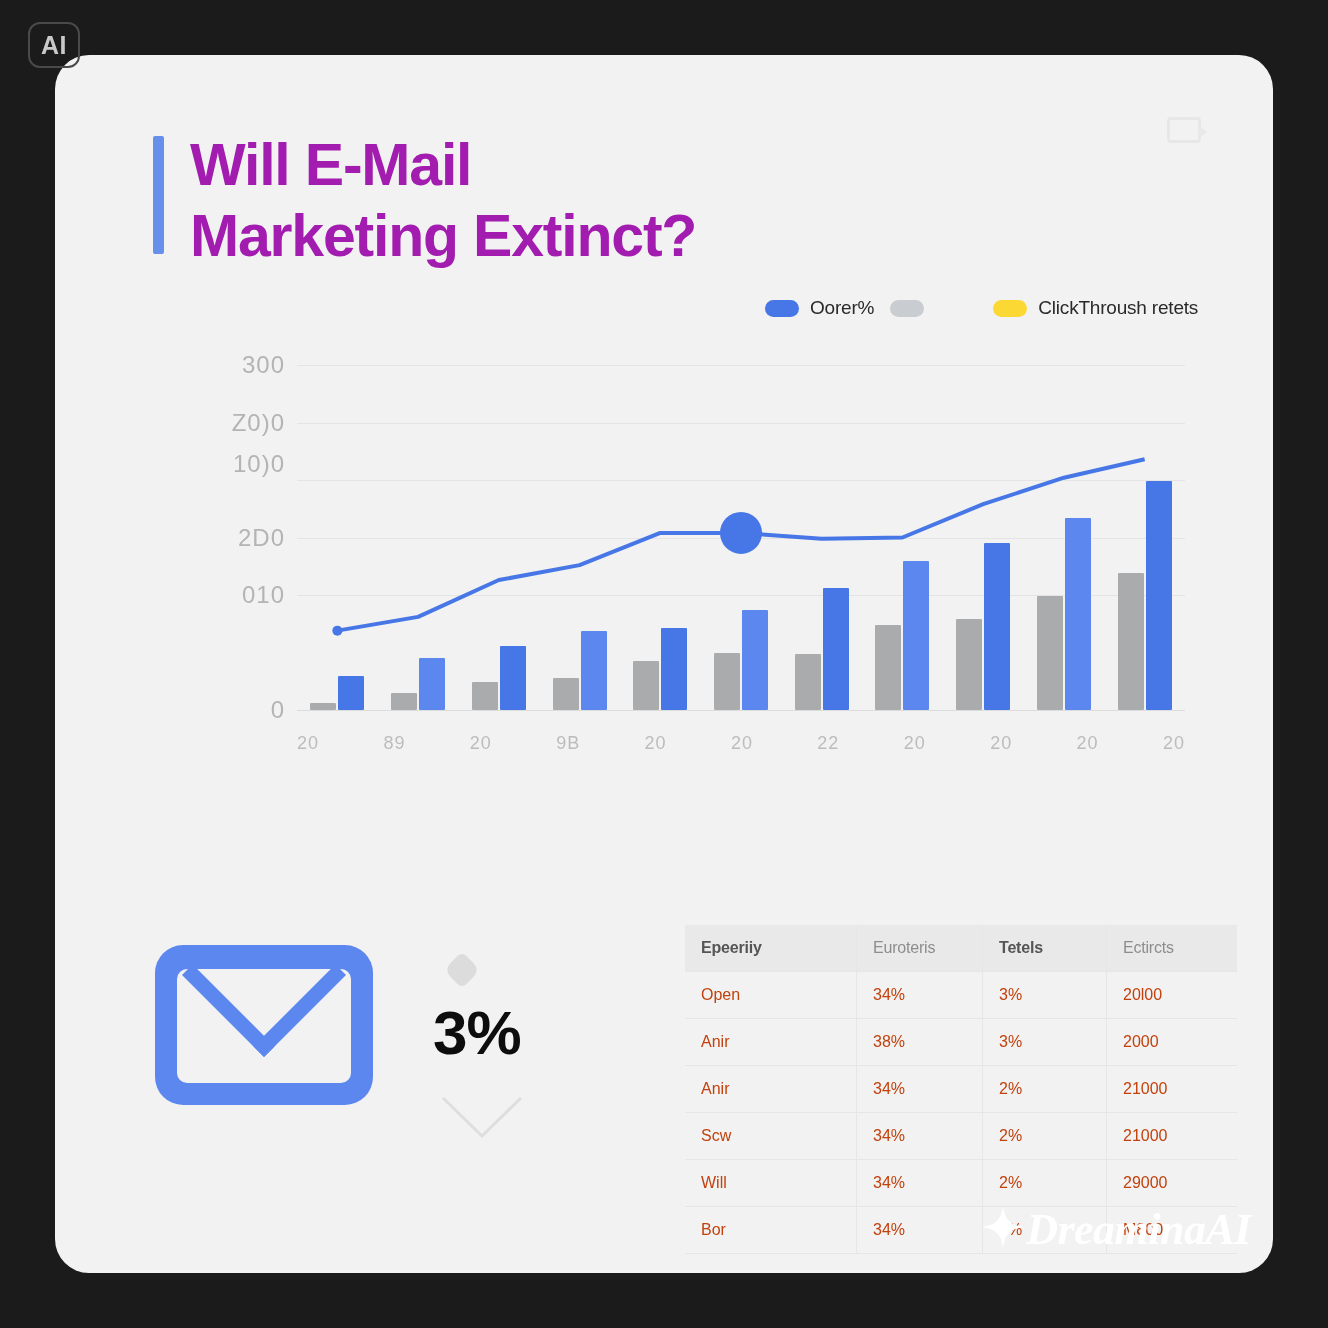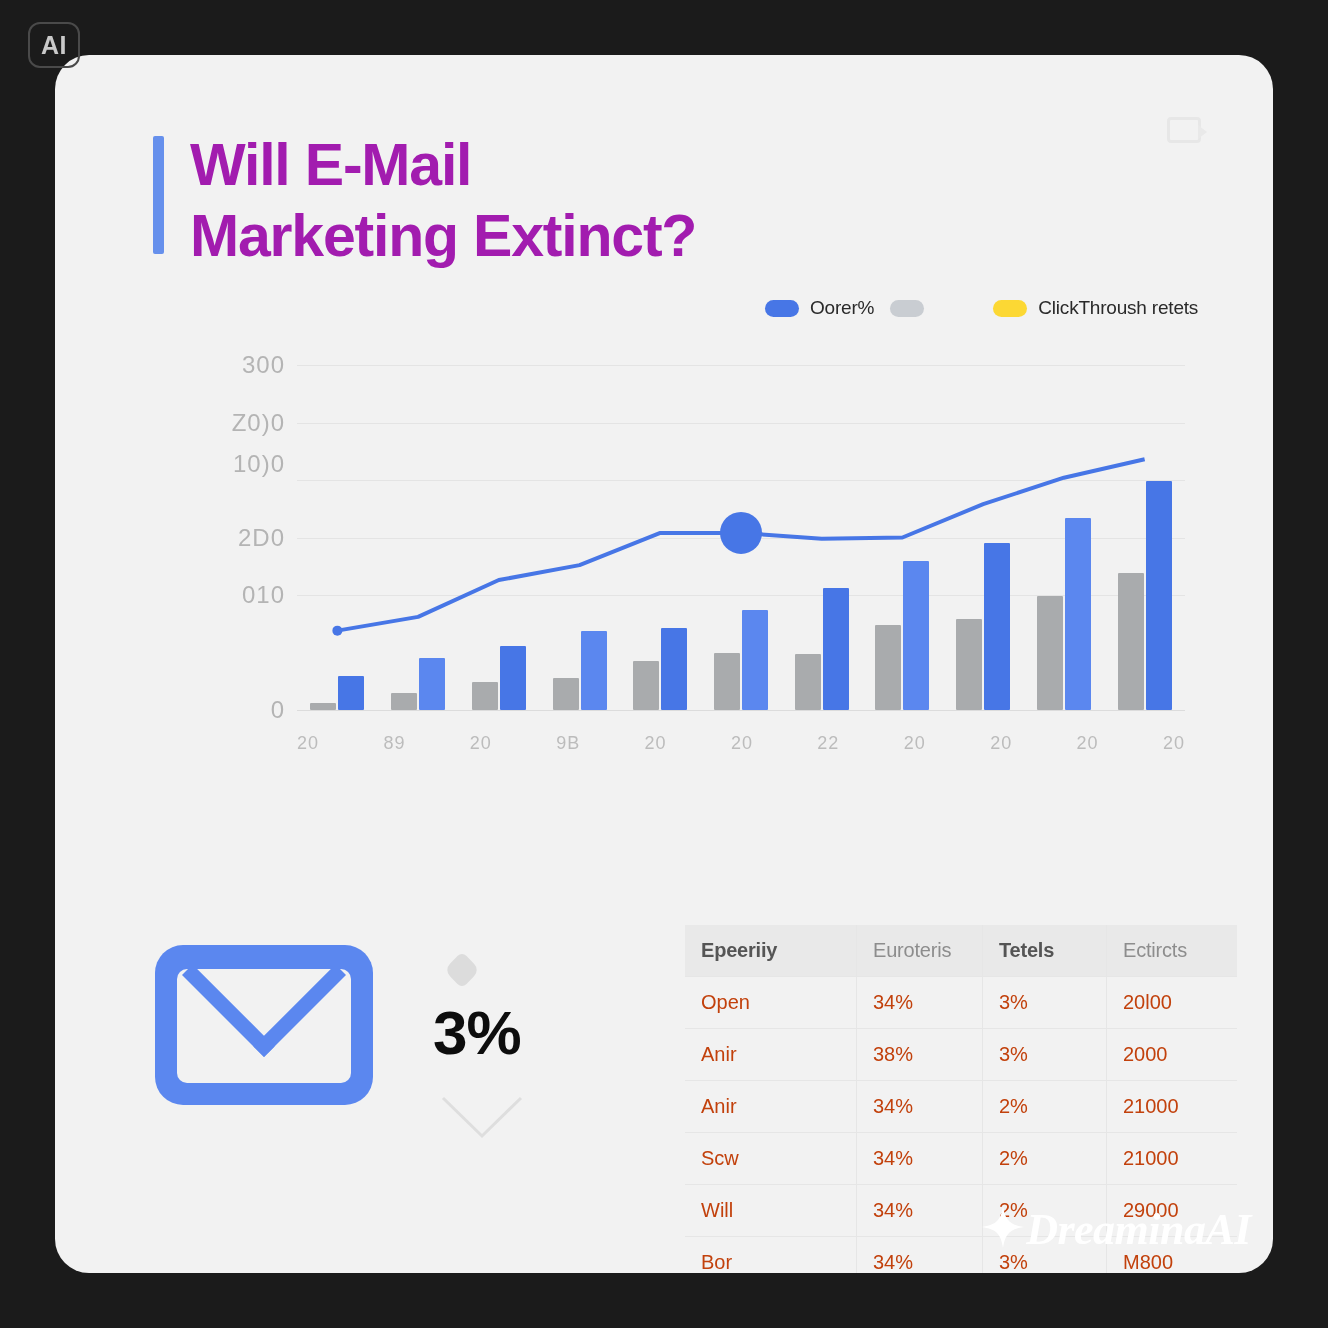--- a/index.html
+++ b/index.html
@@ -146,21 +146,21 @@
     margin-top: 26px; margin-left: 6px;
     width: 86px; height: 46px;
     position: relative;
   }
   .chevron svg { display: block; }
 
   
   .table {
     position: absolute; left: 630px; top: 870px;
     width: 552px;
-    font-size: 20px;
+    font-size: 16px;
   }
   .trow { display: flex; }
   .thead .trow { background: #e9e9e9; }
   .thead .tcell {
     color: #555; font-weight: 700; letter-spacing: -0.2px;
   }
   .thead .tcell.dim { color: #8d8d8d; font-weight: 400; }
   .tbody .trow { border-bottom: 1px solid #e6e6e6; }
   .tbody .trow:first-child { border-top: 1px solid #e6e6e6; }
   .tcell {

